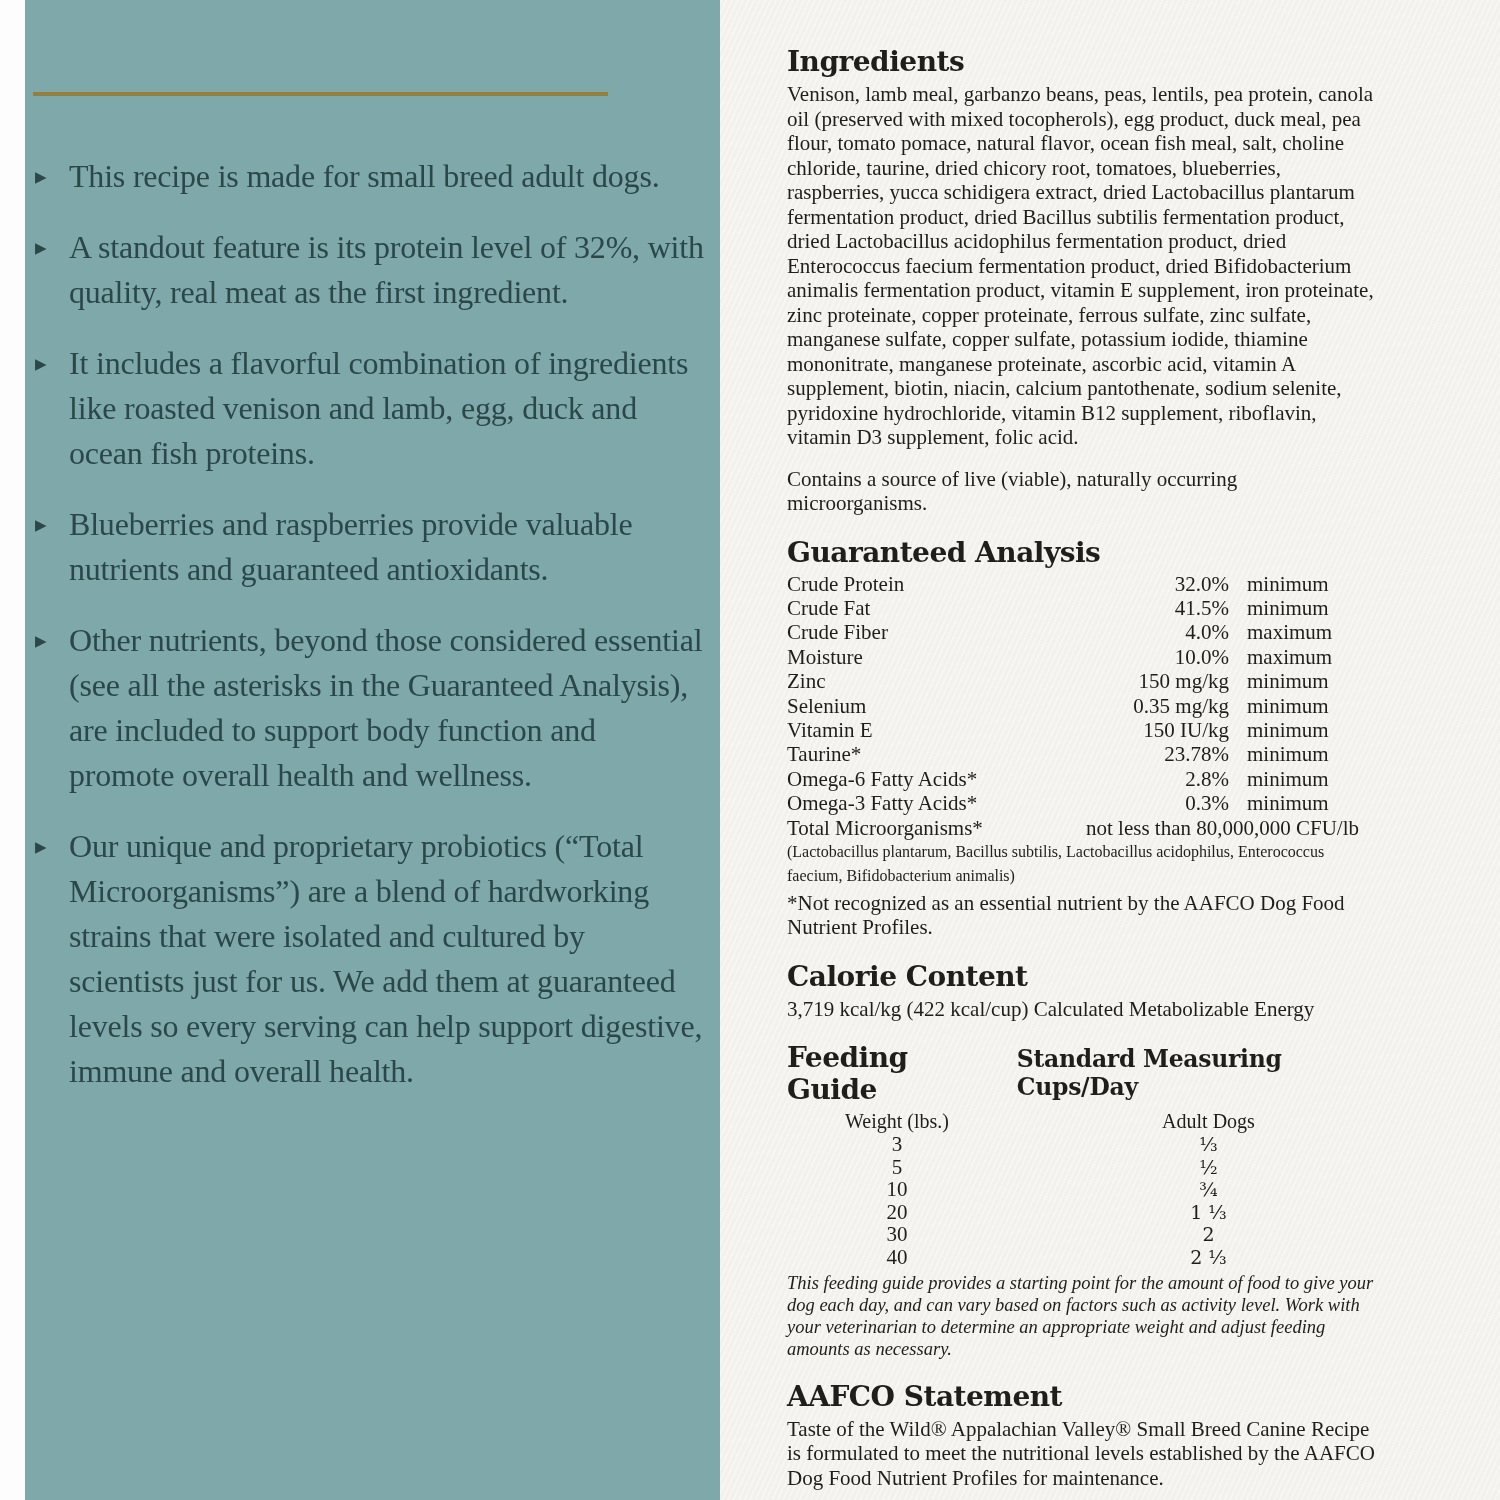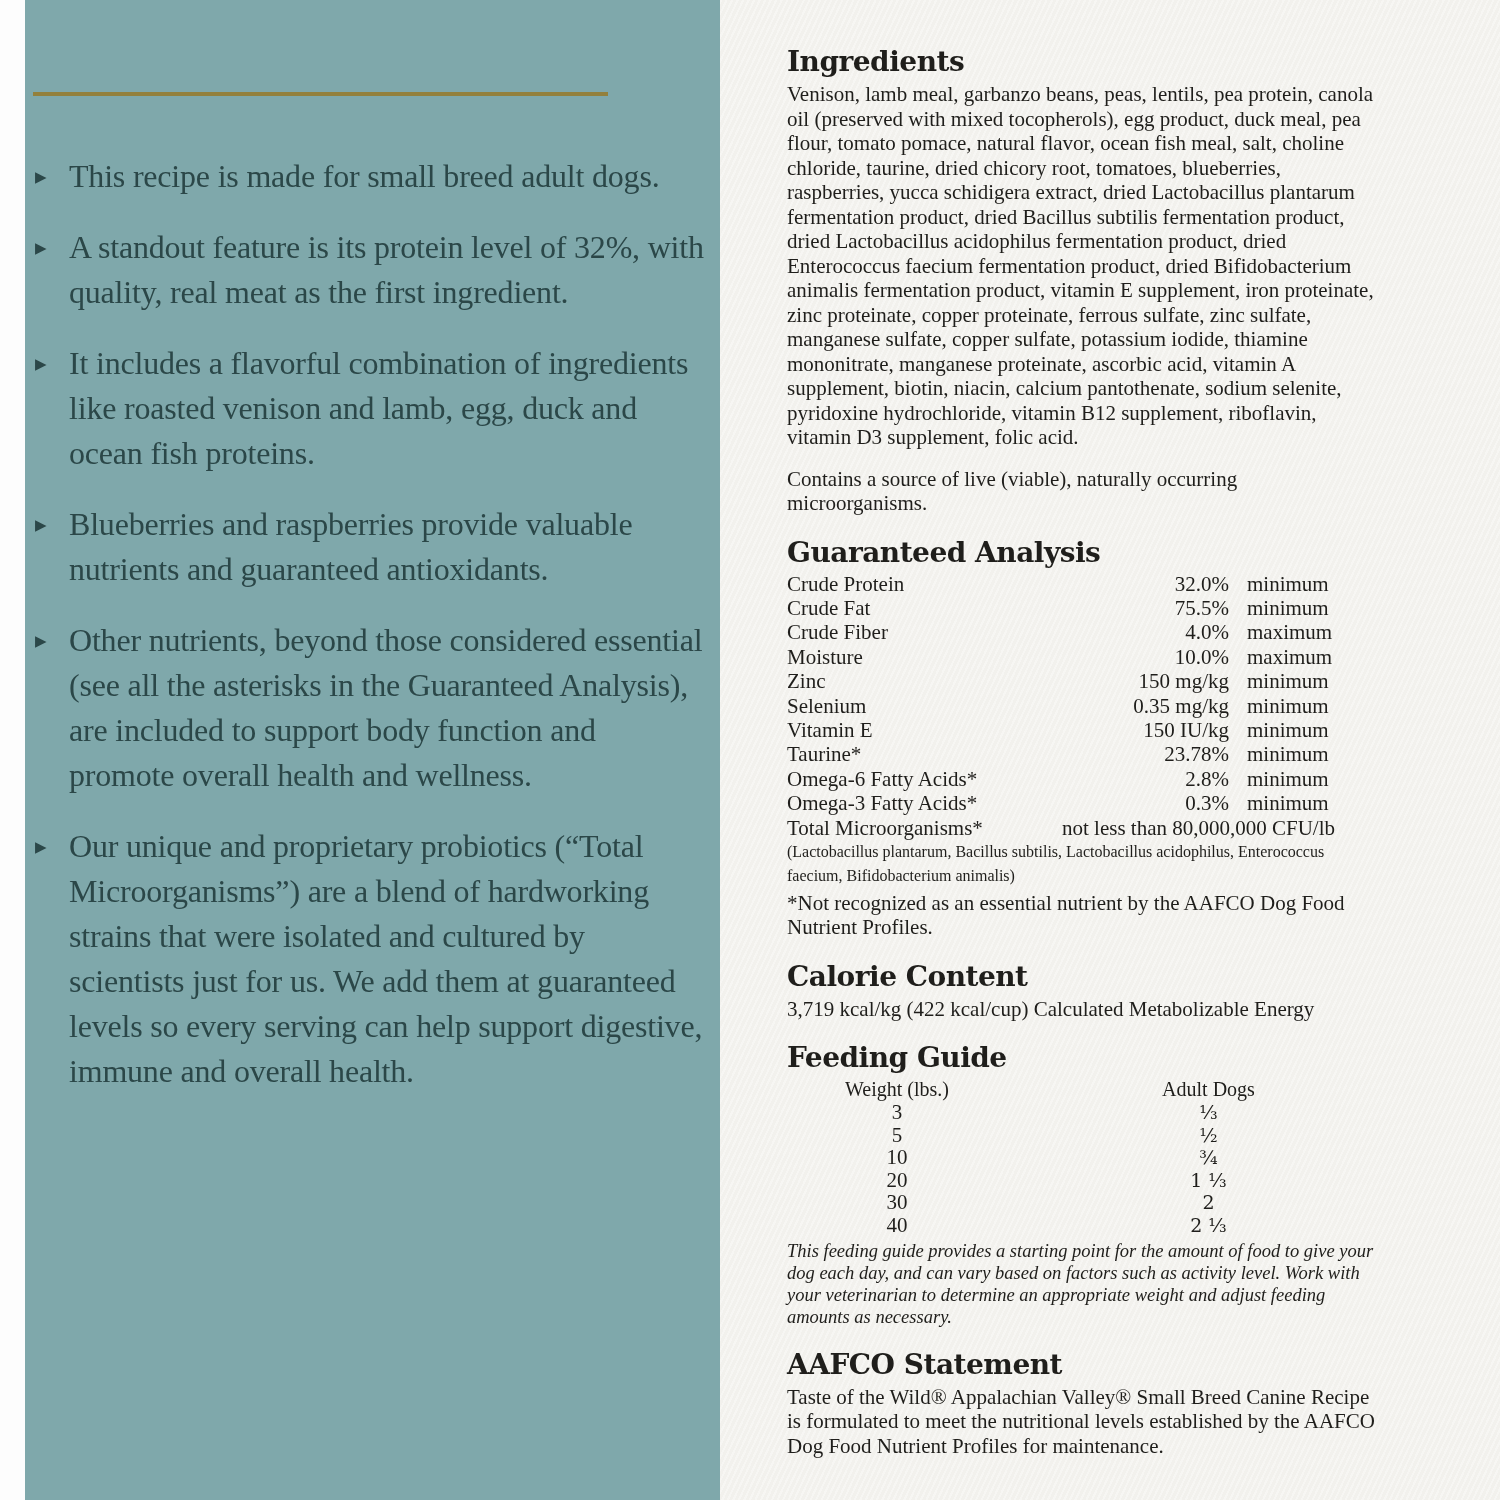--- a/index.html
+++ b/index.html
@@ -58,21 +58,21 @@
   }
   .body-text{margin:4px 0 0 0;font-size:21px;line-height:24.5px;}
   .contains-note{margin-top:17px;}
   .section{margin-top:21px;}
   
   .ga-rows{margin-top:3px;}
   .ga-row{display:flex;font-size:21px;line-height:24.4px;}
   .ga-label{flex:0 0 auto;}
   .ga-value{flex:1;text-align:right;}
   .ga-qual{flex:0 0 135px;width:135px;margin-left:18px;text-align:left;}
-  .ga-total .ga-value{margin-right:47px;}
+  .ga-total .ga-value{margin-right:23px;}
   .ga-paren{margin:0;font-size:16px;line-height:24.4px;}
   .ga-footnote{margin:2px 0 0 0;font-size:21px;line-height:24.4px;}
   
   .fg-header{display:flex;align-items:baseline;}
   .fg-subheading{
     font-family:"DejaVu Serif", serif;font-weight:bold;
     font-size:23.5px;margin-left:26px;letter-spacing:-0.3px;
   }
   .fg-table{width:100%;margin-top:3px;}
   .fg-grid-row{display:flex;font-size:21px;line-height:22.6px;gap:28px;}
@@ -131,21 +131,21 @@
     <section class="section">
       <h2>Guaranteed Analysis</h2>
       <div class="ga-rows">
         <div class="ga-row">
           <span class="ga-label">Crude Protein</span>
           <span class="ga-value">32.0%</span>
           <span class="ga-qual">minimum</span>
         </div>
         <div class="ga-row">
           <span class="ga-label">Crude Fat</span>
-          <span class="ga-value">75.5%</span>
+          <span class="ga-value">41.5%</span>
           <span class="ga-qual">minimum</span>
         </div>
         <div class="ga-row">
           <span class="ga-label">Crude Fiber</span>
           <span class="ga-value">4.0%</span>
           <span class="ga-qual">maximum</span>
         </div>
         <div class="ga-row">
           <span class="ga-label">Moisture</span>
           <span class="ga-value">10.0%</span>
@@ -191,20 +191,21 @@
     </section>
 
     <section class="section">
       <h2>Calorie Content</h2>
       <p class="body-text">3,719 kcal/kg (422 kcal/cup) Calculated Metabolizable Energy</p>
     </section>
 
     <section class="section">
       <div class="fg-header">
         <h2>Feeding Guide</h2>
+        <span class="fg-subheading">Standard Measuring Cups/Day</span>
       </div>
       <div class="fg-table">
         <div class="fg-grid-row fg-col-header">
           <span class="fg-col1">Weight (lbs.)</span>
           <span class="fg-col2">Adult Dogs</span>
         </div>
         <div class="fg-grid-row">
           <span class="fg-col1">3</span>
           <span class="fg-col2 fg-frac">⅓</span>
         </div>

